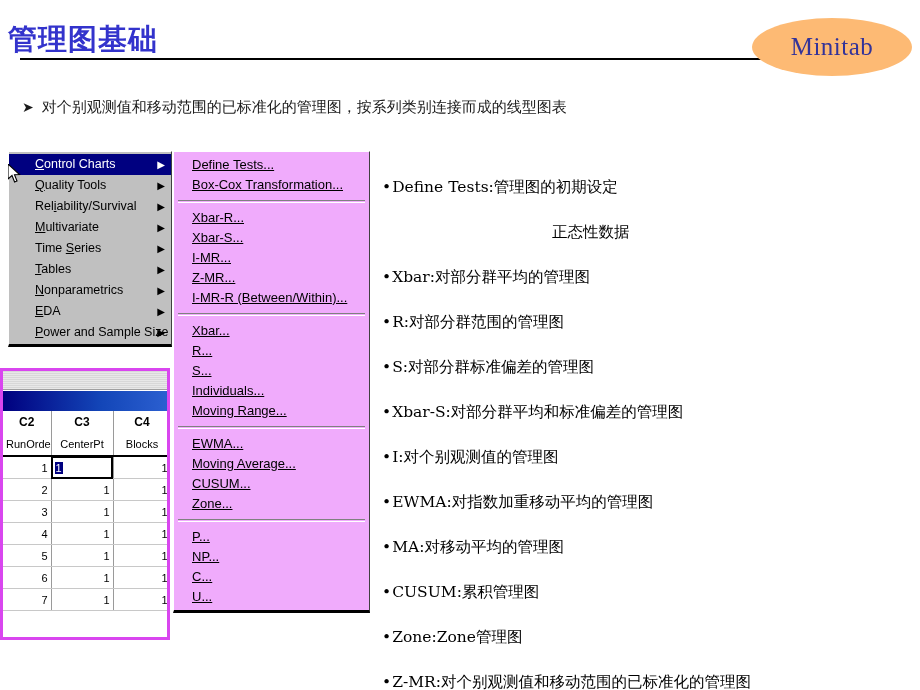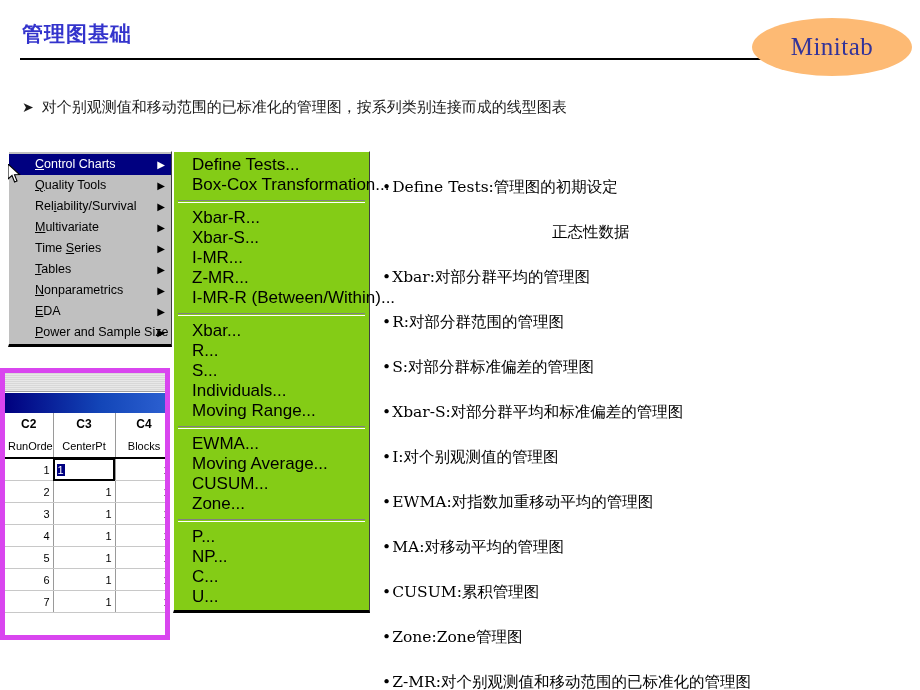--- a/index.html
+++ b/index.html
@@ -11,24 +11,24 @@
     height: 690px;
     background: #ffffff;
     font-family: "Liberation Sans", sans-serif;
     overflow: hidden;
     position: relative;
   }
 
   
   #slide-title {
     position: absolute;
-    left: 22px;
+    left: 8px;
     top: 20px;
     font-family: "DejaVu Sans", sans-serif;
-    font-size: 21px;
+    font-size: 29px;
     font-weight: bold;
     color: #3333cc;
     letter-spacing: 1px;
     white-space: nowrap;
   }
   #title-rule {
     position: absolute;
     left: 20px;
     top: 58px;
     width: 850px;
@@ -71,21 +71,21 @@
   }
 
   
   #worksheet {
     position: absolute;
     left: 0px;
     top: 368px;
     width: 170px;
     height: 272px;
     background: #ffffff;
-    border: 5px solid #d946ef;
+    border: 3px solid #d946ef;
     box-sizing: border-box;
     overflow: hidden;
     font-family: "Liberation Sans", sans-serif;
   }
   #ws-toolbar {
     height: 18px;
     background: #d4d0c8;
     border-bottom: 1px solid #a0a0a0;
     background-image:
       repeating-linear-gradient(0deg, #e8e8e8 0px, #e8e8e8 1px, #d8d8d8 1px, #d8d8d8 2px);
@@ -172,29 +172,30 @@
     line-height: 21px;
     font-size: 10px;
   }
   .menu-row u { text-decoration: underline; }
 
   #menu-sub {
     position: absolute;
     left: 173px;
     top: 151px;
     width: 197px;
-    background: #84cc16;
+    background: #f0abfc;
     border-top: 1px solid #ffffff;
     border-left: 1px solid #ffffff;
     border-right: 1px solid #404040;
     border-bottom: 3px solid #000000;
     box-sizing: border-box;
     padding: 3px 0 3px 0;
-    font-size: 17px;
+    font-size: 13px;
     color: #000000;
+    text-decoration: underline;
   }
   .sub-row {
     height: 20px;
     line-height: 20px;
     padding-left: 18px;
     white-space: nowrap;
   }
   .sub-sep {
     height: 1px;
     margin: 5px 4px 5px 4px;

